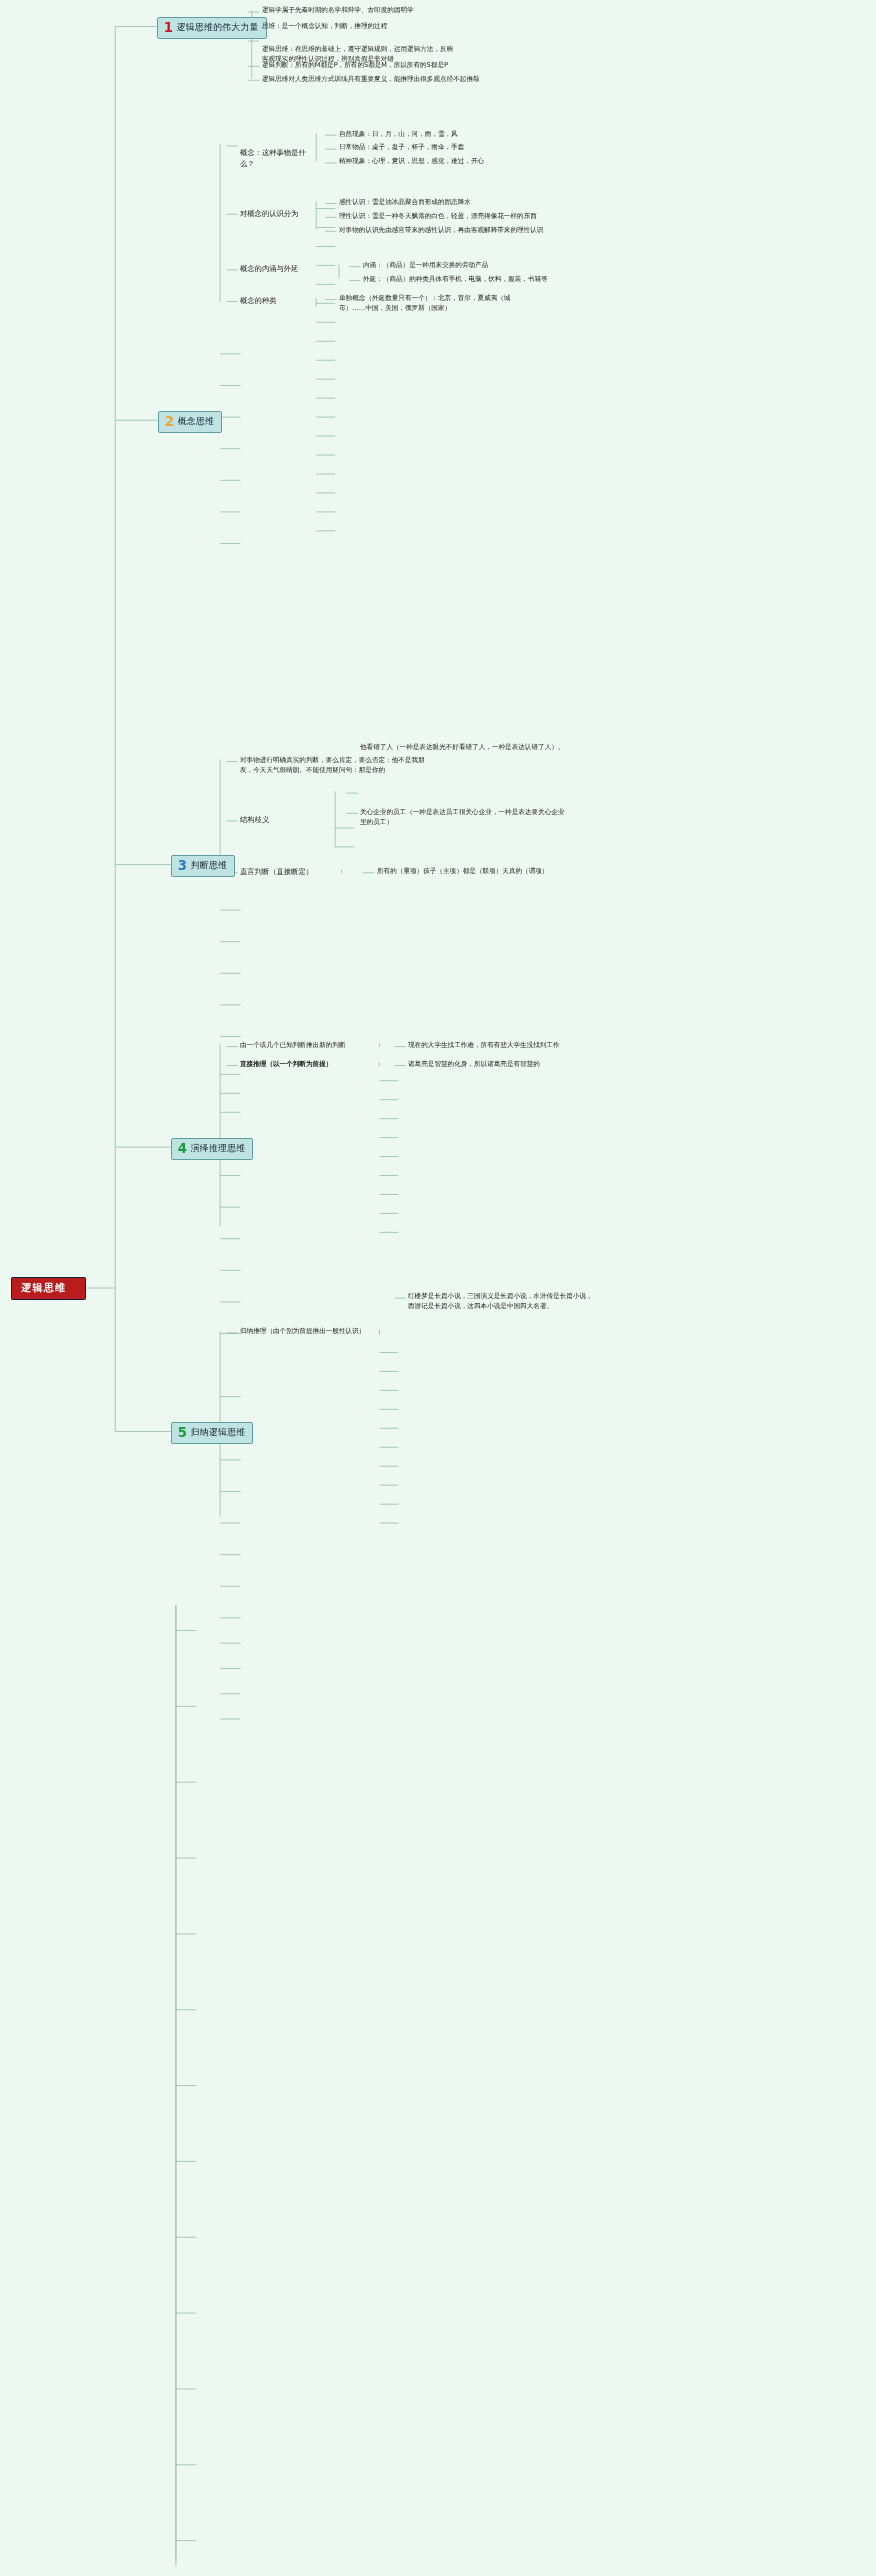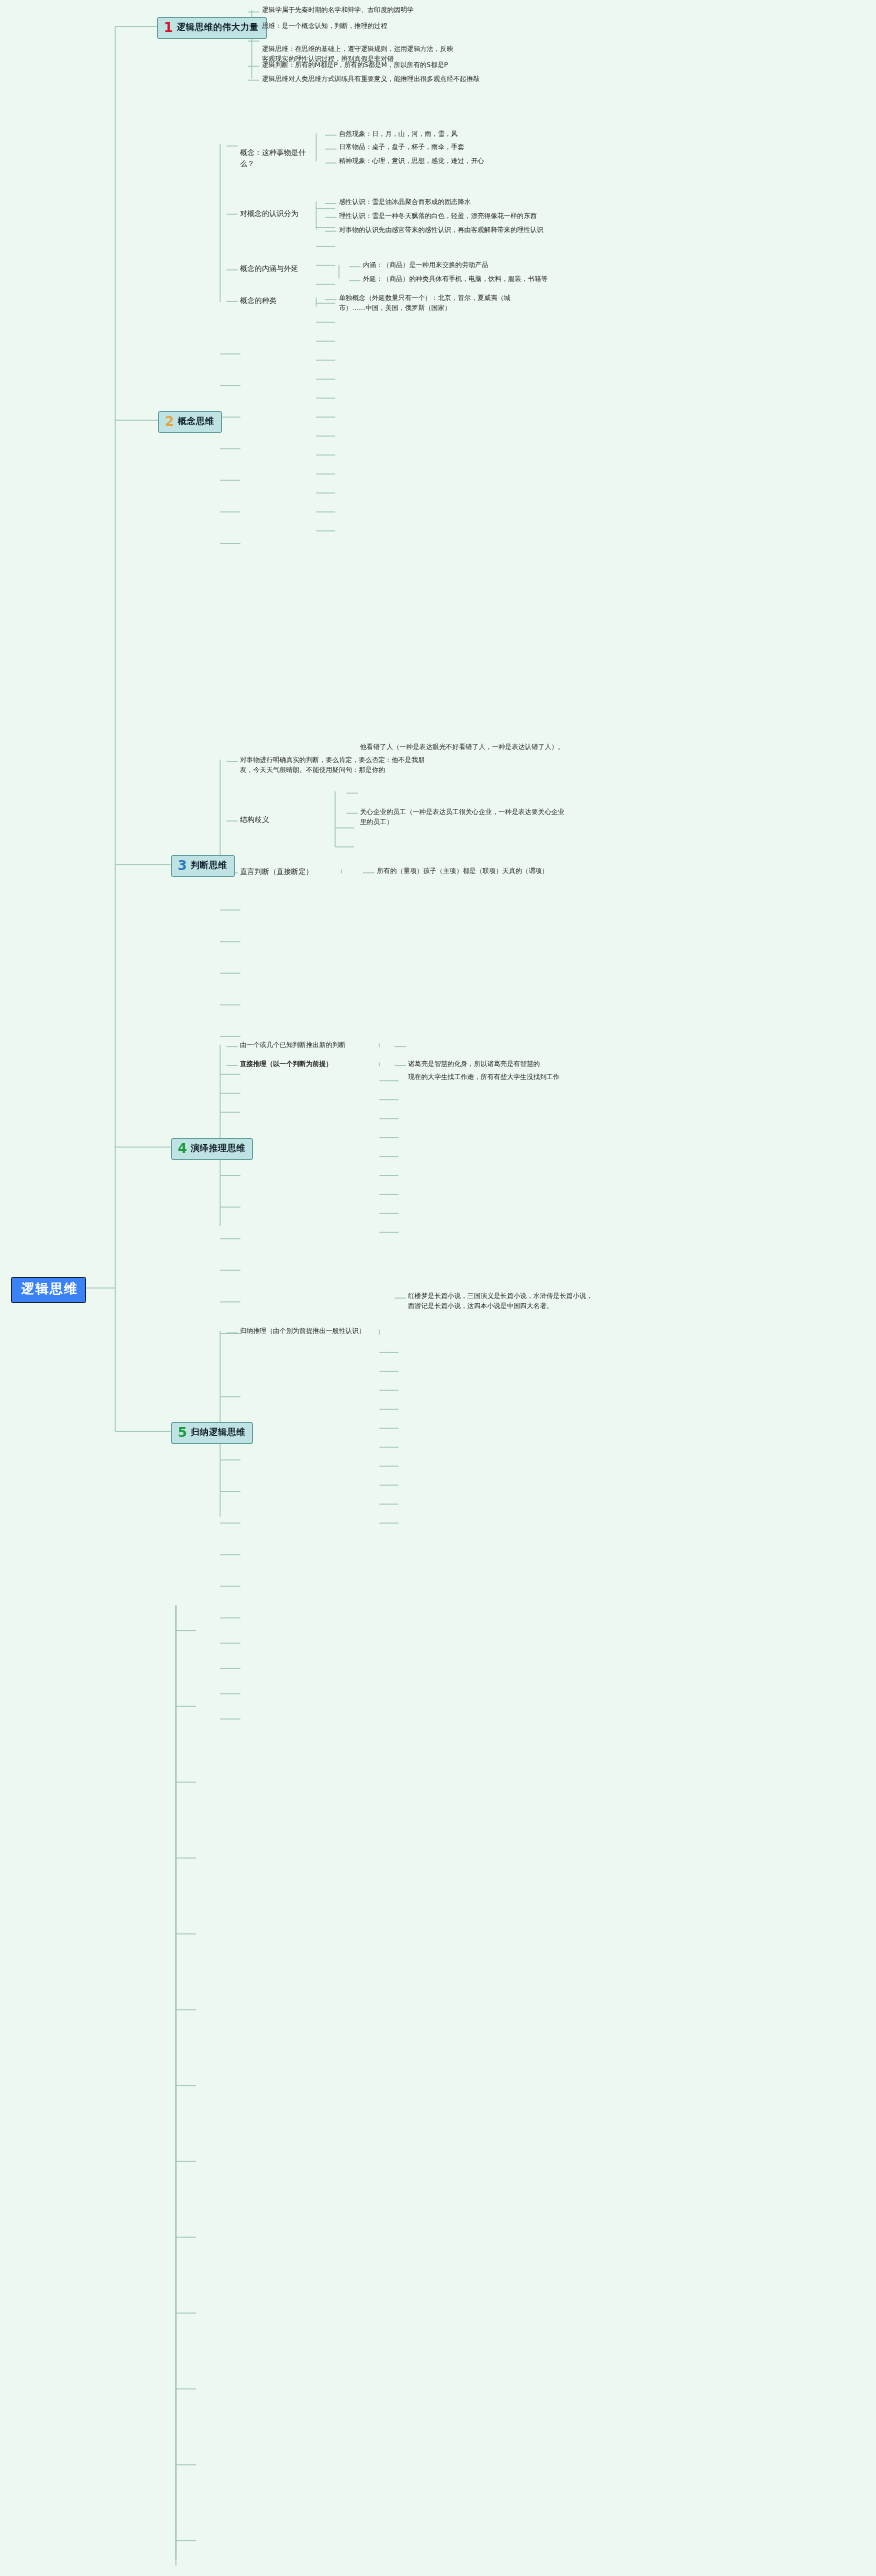--- a/index.html
+++ b/index.html
@@ -13,25 +13,25 @@
     position: relative;
     font-family: "DejaVu Sans", "Liberation Sans", sans-serif;
     overflow: hidden;
   }
   #canvas { position: absolute; inset: 0; }
   svg.links { position: absolute; left: 0; top: 0; width: 877px; height: 2576px; pointer-events: none; }
 
   
   .root-node {
     position: absolute;
-    background: #3b82f6;
+    background: #b91c1c;
     border: 0.6px solid #13203c;
     border-radius: 1.3px;
     color: #ffffff;
-    font-size: 13px;
+    font-size: 10px;
     font-weight: bold;
     letter-spacing: 1.3px;
     padding: 4.4px 8.8px 5.7px 8.8px;
     white-space: nowrap;
     line-height: 1.1;
   }
 
   
   .l1-node {
     position: absolute;
@@ -45,21 +45,21 @@
     gap: 3.8px;
     line-height: 1.1;
   }
   .l1-num {
     font-size: 13.3px;
     font-weight: bold;
     line-height: 1;
   }
   .l1-label {
     font-size: 8.8px;
-    font-weight: bold;
+    font-weight: normal;
     color: #13202e;
     letter-spacing: 0.3px;
   }
 
   
   .tnode {
     position: absolute;
     font-size: 7px;
     color: #1a1a1a;
     line-height: 1.5;
@@ -255,19 +255,19 @@
       <div class="tnode l3" style="left:363px; top:275px; width:202px;">外延：（商品）的种类具体有手机，电脑，饮料，服装，书籍等</div>
       <div class="tnode l3" style="left:339px; top:294px; width:190px;">单独概念（外延数量只有一个）：北京，首尔，夏威夷（城市）……中国，美国，俄罗斯（国家）</div>
       <div class="tnode l3" style="left:240px; top:756px; width:190px;">对事物进行明确真实的判断，要么肯定，要么否定：他不是我朋友，今天天气很晴朗。不能使用疑问句：那是你的</div>
       <div class="tnode l2" style="left:240px; top:815px; width:51px;">结构歧义</div>
       <div class="tnode l2" style="left:240px; top:867px; width:88px;">直言判断（直接断定）</div>
       <div class="tnode l3" style="left:360px; top:743px; width:209px;">他看错了人（一种是表达眼光不好看错了人，一种是表达认错了人）。</div>
       <div class="tnode l3" style="left:360px; top:808px; width:209px;">关心企业的员工（一种是表达员工很关心企业，一种是表达要关心企业里的员工）</div>
       <div class="tnode l3" style="left:377px; top:867px; width:190px;">所有的（量项）孩子（主项）都是（联项）天真的（谓项）</div>
       <div class="tnode l3" style="left:240px; top:1041px; width:145px;">由一个或几个已知判断推出新的判断</div>
       <div class="tnode l3" style="left:240px; top:1060px; width:126px;font-weight:bold;">直接推理（以一个判断为前提）</div>
-      <div class="tnode l3" style="left:408px; top:1041px; width:215px;margin-top:32px;">现在的大学生找工作难，所有有些大学生没找到工作</div>
+      <div class="tnode l3" style="left:408px; top:1041px; width:215px;">现在的大学生找工作难，所有有些大学生没找到工作</div>
       <div class="tnode l3" style="left:408px; top:1060px; width:209px;">诸葛亮是智慧的化身，所以诸葛亮是有智慧的</div>
       <div class="tnode l3" style="left:240px; top:1327px; width:164px;">归纳推理（由个别为前提推出一般性认识）</div>
       <div class="tnode l3" style="left:408px; top:1292px; width:190px;">红楼梦是长篇小说，三国演义是长篇小说，水浒传是长篇小说，西游记是长篇小说，这四本小说是中国四大名著。</div>
     </div>
 </div>
 
 
 </body></html>

